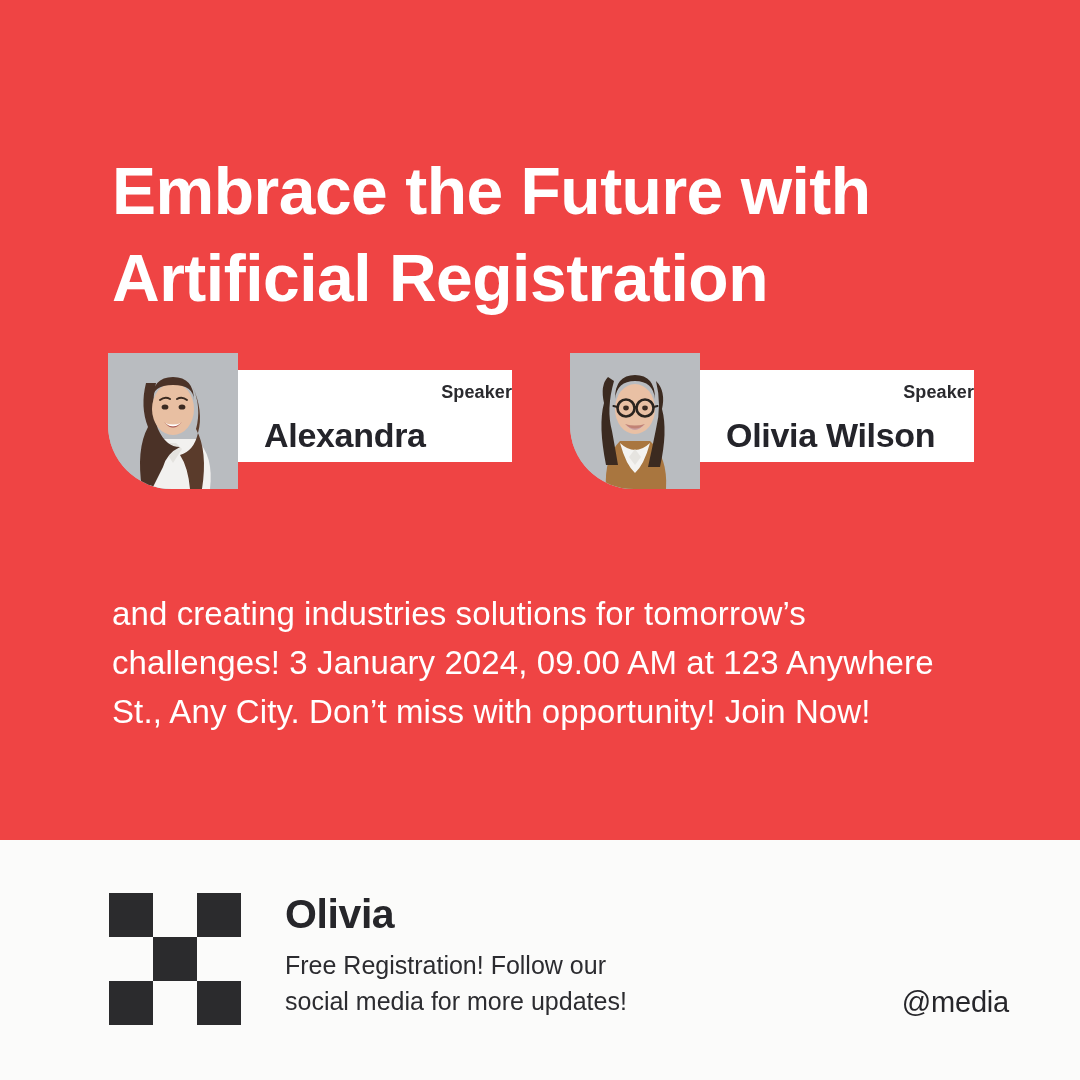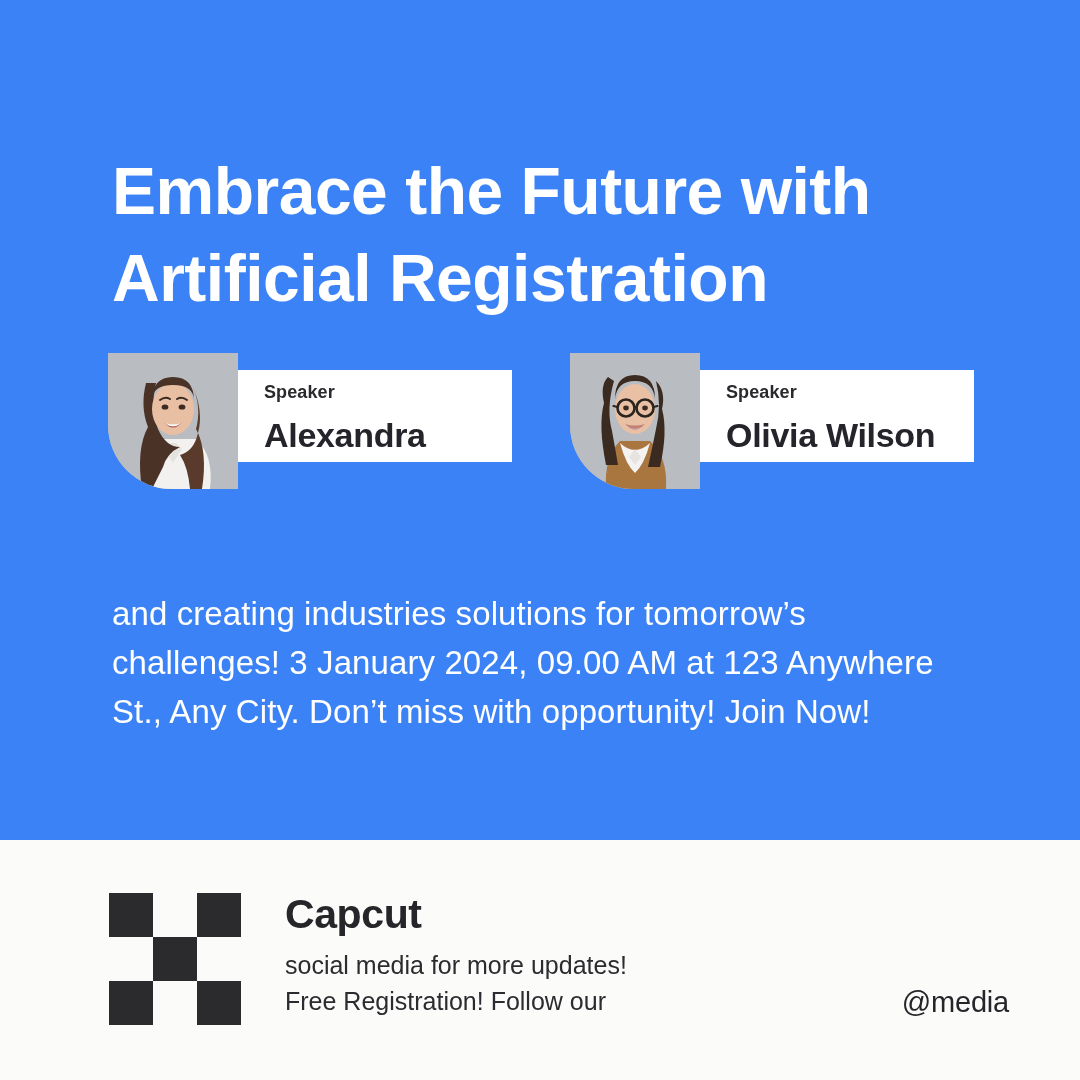--- a/index.html
+++ b/index.html
@@ -11,21 +11,21 @@
     height: 1080px;
     overflow: hidden;
     font-family: "Liberation Sans", sans-serif;
     background: #0f1c6b;
   }
 
   .poster {
     position: relative;
     width: 1080px;
     height: 1080px;
-    background: #3b82f6;
+    background: #ef4444;
     overflow: hidden;
   }
 
   
   .headline {
     position: absolute;
     left: 112px;
     top: 104px;
     width: 880px;
     color: #ffffff;
@@ -78,20 +78,21 @@
     z-index: 1;
     box-sizing: border-box;
     padding: 13px 0 0 26px;
   }
   .speaker-role {
     color: #2a2a2e;
     font-size: 18px;
     font-weight: 600;
     line-height: 1;
     letter-spacing: 0.1px;
+    text-align: right;
   }
   .speaker-name {
     margin-top: 17px;
     color: #24242a;
     font-size: 34px;
     font-weight: 700;
     line-height: 1.05;
     letter-spacing: -0.3px;
     white-space: nowrap;
   }
@@ -250,22 +251,22 @@
 
   <div class="logo-mark">
     <span class="cell c-tl"></span>
     <span class="cell c-tr"></span>
     <span class="cell c-mid"></span>
     <span class="cell c-bl"></span>
     <span class="cell c-br"></span>
   </div>
 
   <div class="brand-block">
-    <div class="brand-name">Capcut</div>
+    <div class="brand-name">Olivia</div>
     <div class="brand-note">
+      <span class="line">Free Registration! Follow our</span>
       <span class="line">social media for more updates!</span>
-      <span class="line">Free Registration! Follow our</span>
     </div>
   </div>
 
   <div class="handle">@media</div>
 
 </div>
 
 </body></html>

